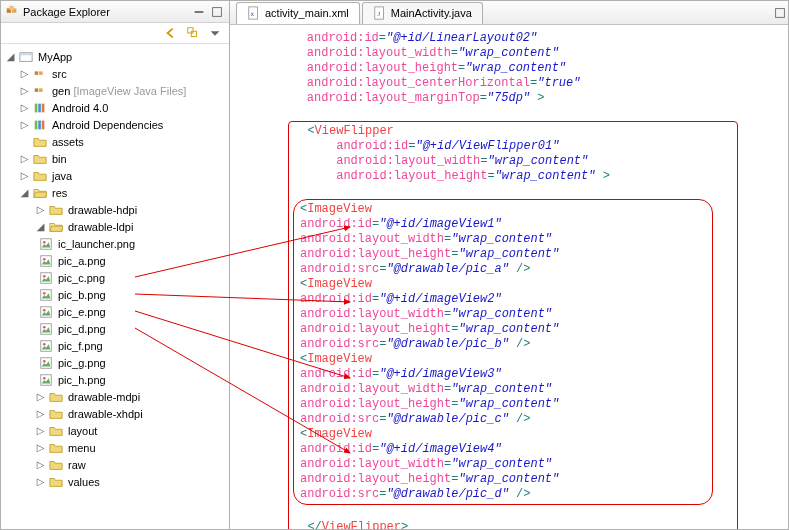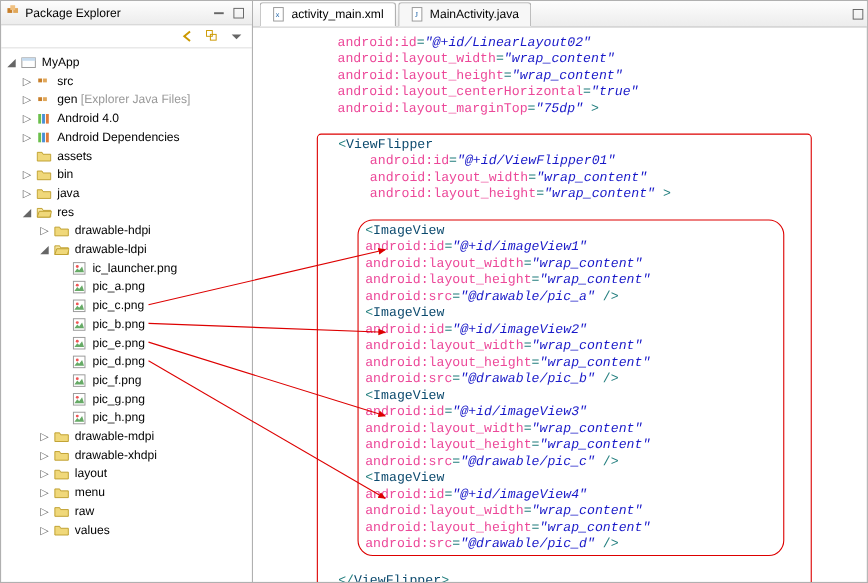--- a/index.html
+++ b/index.html
@@ -10,30 +10,30 @@
 .explorer-header .title { display: flex; align-items: center; gap: 4px; }
 .explorer-header .spacer { flex: 1; }
 .tb-btn { width: 16px; height: 16px; display: inline-flex; align-items: center; justify-content: center; margin-left: 2px; cursor: pointer; }
 .toolbar2 { display: flex; justify-content: flex-end; padding: 2px 6px; border-bottom: 1px solid #e0e0e0; gap: 4px; }
 .tree { flex: 1; overflow: auto; padding: 4px 0; }
 .tree-row { display: flex; align-items: center; height: 17px; padding-left: 4px; white-space: nowrap; cursor: default; }
 .tree-row .tw { width: 11px; text-align: center; color: #666; font-size: 10px; }
 .tree-row .icon { width: 16px; height: 16px; display: inline-flex; align-items: center; justify-content: center; margin: 0 2px; }
 .tree-row .lbl { padding-left: 2px; }
 .muted { color: #999; }
-.ind1 { padding-left: 18px; } .ind2 { padding-left: 34px; } .ind3 { padding-left: 50px; }
+.ind1 { padding-left: 18px; } .ind2 { padding-left: 34px; } .ind3 { padding-left: 24px; }
 .editor-area { flex: 1; display: flex; flex-direction: column; border: 1px solid #b0b0b0; border-left: none; }
 .tabbar { display: flex; align-items: center; height: 24px; background: linear-gradient(#fdfdfd,#ececec); border-bottom: 1px solid #c0c0c0; padding-left: 6px; text-align: center; }
 .tab { display: flex; align-items: center; gap: 4px; padding: 3px 10px; border: 1px solid #b0b0b0; border-bottom: none; background: #f7f7f7; margin-right: 2px; border-radius: 3px 3px 0 0; height: 22px; cursor: pointer; }
 .tab.active { background: #fff; }
 .tab .ficon { width: 14px; height: 14px; display: inline-flex; align-items: center; justify-content: center; }
 .tabbar .spacer { flex: 1; }
 .editor { flex: 1; position: relative; padding: 6px 10px 6px 48px; font-family: "Courier New", monospace; font-size: 12px; line-height: 15px; overflow: auto; }
 .editor .line { white-space: pre; }
-.t-tag { color: #0c4a6e; } .t-attr { color: #ec4899; } .t-str { color: #1818c8; font-style: italic; } .t-punc { color: #227e7e; }
+.t-tag { color: #ef4444; } .t-attr { color: #ec4899; } .t-str { color: #1818c8; font-style: italic; } .t-punc { color: #227e7e; }
 .red-box { border: 1px solid #d00; border-radius: 4px; }
 .red-box-inner { border: 1px solid #d00; border-radius: 14px; }
 .overlay { position: absolute; top: 0; left: 0; width: 100%; height: 100%; pointer-events: none; }
 .arrowline { stroke: #d00; stroke-width: 1; fill: none; }
 .arrowhead { fill: #d00; }
 svg.ic { width: 14px; height: 14px; }
 </style>
 </head>
 <body>
 
@@ -103,21 +103,21 @@
           <span class="lbl">src</span>
         </div>
       <div class="tree-row ind1">
           <span class="tw">▷</span>
           <span class="icon">
             <svg class="ic" viewBox="0 0 16 16">
               <rect x="2" y="5" width="4" height="4" fill="#c87f2a"></rect>
               <rect x="7" y="5" width="4" height="4" fill="#e0a75a"></rect>
             </svg>
           </span>
-          <span class="lbl"><span>gen</span> <span class="muted">[Explorer Java Files]</span></span>
+          <span class="lbl"><span>gen</span> <span class="muted">[ImageView Java Files]</span></span>
         </div>
       <div class="tree-row ind1">
           <span class="tw">▷</span>
           <span class="icon">
             <svg class="ic" viewBox="0 0 16 16">
               <rect x="2" y="3" width="3" height="10" fill="#6bbf4b"></rect>
               <rect x="6" y="3" width="3" height="10" fill="#4a90d6"></rect>
               <rect x="10" y="3" width="3" height="10" fill="#e07b3a"></rect>
             </svg>
           </span>
@@ -380,21 +380,21 @@
 <div class="line">    <span class="t-attr">android:layout_height</span><span class="t-punc">=</span><span class="t-str">"wrap_content"</span></div>
 <div class="line">    <span class="t-attr">android:layout_centerHorizontal</span><span class="t-punc">=</span><span class="t-str">"true"</span></div>
 <div class="line">    <span class="t-attr">android:layout_marginTop</span><span class="t-punc">=</span><span class="t-str">"75dp"</span> <span class="t-punc">&gt;</span></div>
 <div class="line"> </div>
 <div class="red-box" style="padding:2px 4px; margin-left:10px; margin-right:40px;">
 <div class="line">  <span class="t-punc">&lt;</span><span class="t-tag">ViewFlipper</span></div>
 <div class="line">      <span class="t-attr">android:id</span><span class="t-punc">=</span><span class="t-str">"@+id/ViewFlipper01"</span></div>
 <div class="line">      <span class="t-attr">android:layout_width</span><span class="t-punc">=</span><span class="t-str">"wrap_content"</span></div>
 <div class="line">      <span class="t-attr">android:layout_height</span><span class="t-punc">=</span><span class="t-str">"wrap_content"</span> <span class="t-punc">&gt;</span></div>
 <div class="line"> </div>
-<div class="red-box-inner" style="padding:2px 6px; margin-left:32px; margin-right:20px;">
+<div class="red-box-inner" style="padding:2px 6px; margin-right:20px;">
 <div class="line"><span class="t-punc">&lt;</span><span class="t-tag">ImageView</span></div>
 <div class="line"><span class="t-attr">android:id</span><span class="t-punc">=</span><span class="t-str">"@+id/imageView1"</span></div>
 <div class="line"><span class="t-attr">android:layout_width</span><span class="t-punc">=</span><span class="t-str">"wrap_content"</span></div>
 <div class="line"><span class="t-attr">android:layout_height</span><span class="t-punc">=</span><span class="t-str">"wrap_content"</span></div>
 <div class="line"><span class="t-attr">android:src</span><span class="t-punc">=</span><span class="t-str">"@drawable/pic_a"</span> <span class="t-punc">/&gt;</span></div>
 <div class="line"><span class="t-punc">&lt;</span><span class="t-tag">ImageView</span></div>
 <div class="line"><span class="t-attr">android:id</span><span class="t-punc">=</span><span class="t-str">"@+id/imageView2"</span></div>
 <div class="line"><span class="t-attr">android:layout_width</span><span class="t-punc">=</span><span class="t-str">"wrap_content"</span></div>
 <div class="line"><span class="t-attr">android:layout_height</span><span class="t-punc">=</span><span class="t-str">"wrap_content"</span></div>
 <div class="line"><span class="t-attr">android:src</span><span class="t-punc">=</span><span class="t-str">"@drawable/pic_b"</span> <span class="t-punc">/&gt;</span></div>

